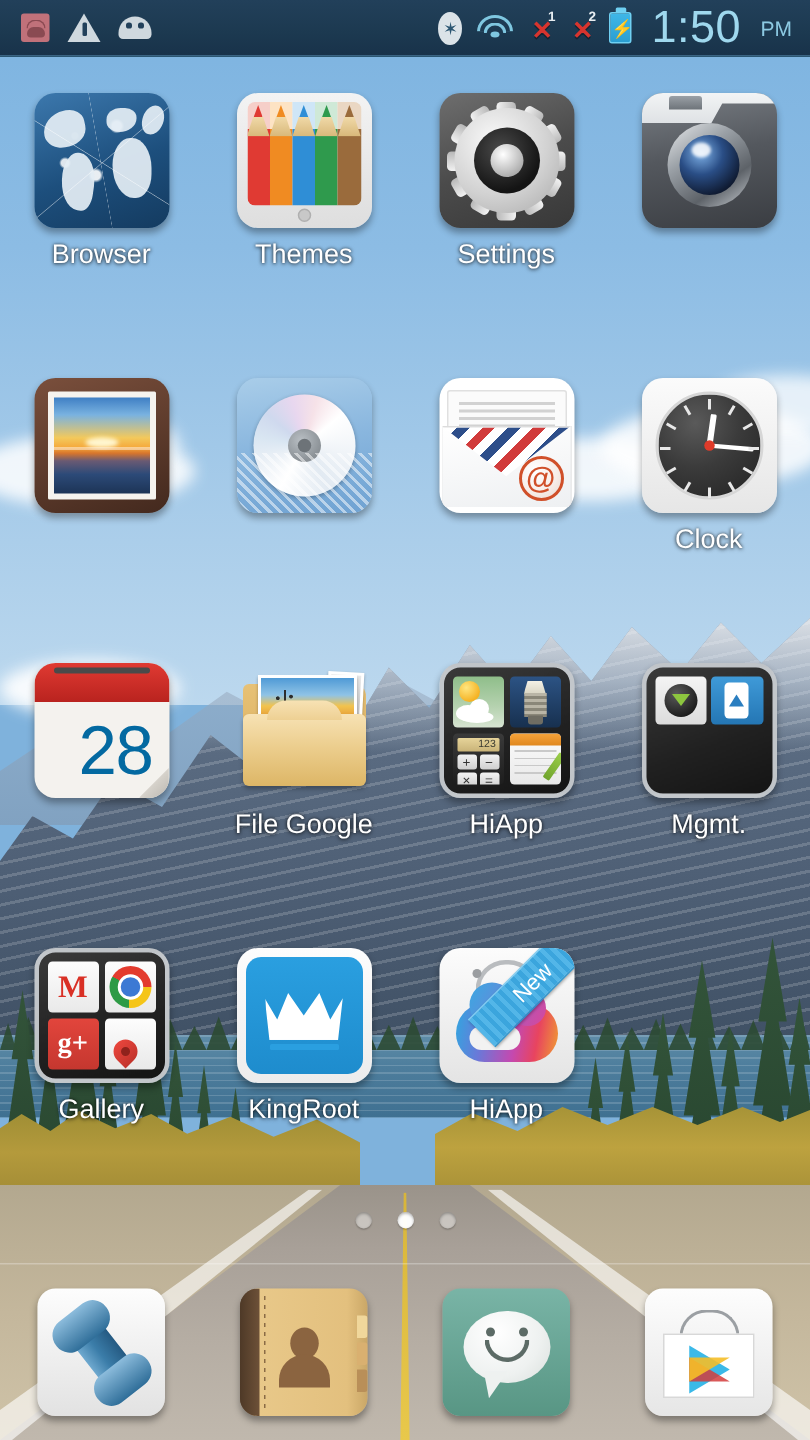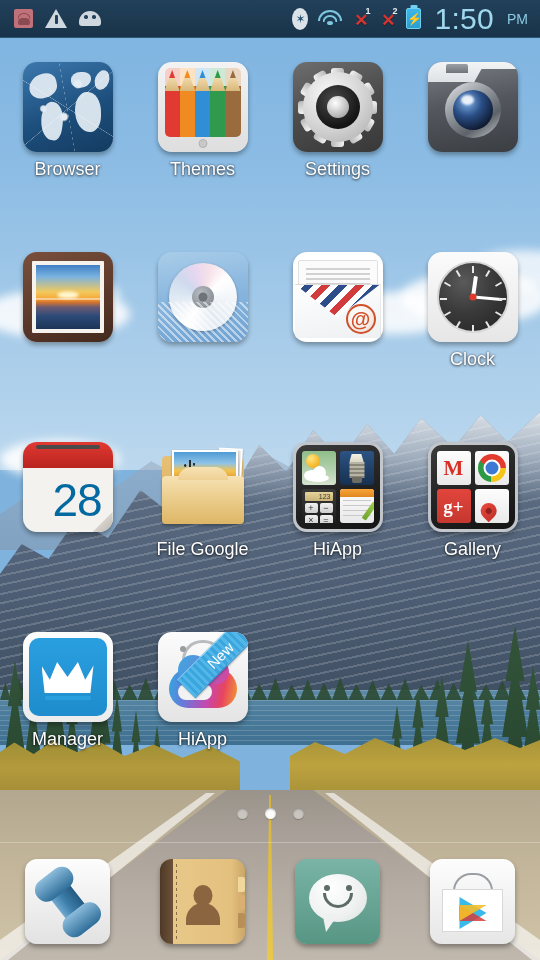--- a/index.html
+++ b/index.html
@@ -1094,20 +1094,35 @@
           <div class="mini mi-note">
             <div class="bar"></div>
               <div class="lines"></div>
               <div class="pen"></div>
           </div>
         </div>
       </div>
       <div class="label">HiApp</div>
     </div>
 
+    <div class="app">
+      <div class="ico ic-folderdark">
+        <div class="mg-grid">
+          <div class="mg-item mg-dl">
+            <div class="circ"></div>
+              <div class="arr"></div>
+          </div>
+          <div class="mg-item mg-up">
+            <div class="ph"></div>
+              <div class="arr2"></div>
+          </div>
+        </div>
+      </div>
+      <div class="label">Mgmt.</div>
+    </div>
 
     <div class="app">
       <div class="ico ic-folderdark">
         <div class="g-grid">
           <div class="g-cell g-gmail">
             <span class="m">M</span>
           </div>
           <div class="g-cell g-chrome">
               <div class="ring"></div>
             </div>
@@ -1121,21 +1136,21 @@
       </div>
       <div class="label">Gallery</div>
     </div>
 
     <div class="app">
       <div class="ico ic-king">
         <div class="king-inner"></div>
         <div class="crown"></div>
         <div class="crown-bar"></div>
       </div>
-      <div class="label">Manager</div>
+      <div class="label">KingRoot</div>
     </div>
 
     <div class="app">
       <div class="ico ic-hiapp">
         <div class="bag-handle"></div>
         <div class="bag-stud l"></div>
           <div class="bag-stud r"></div>
         <div class="hi-cloud"></div>
         <div class="hi-cloud-hole"></div>
         <div class="ribbon">New</div>

